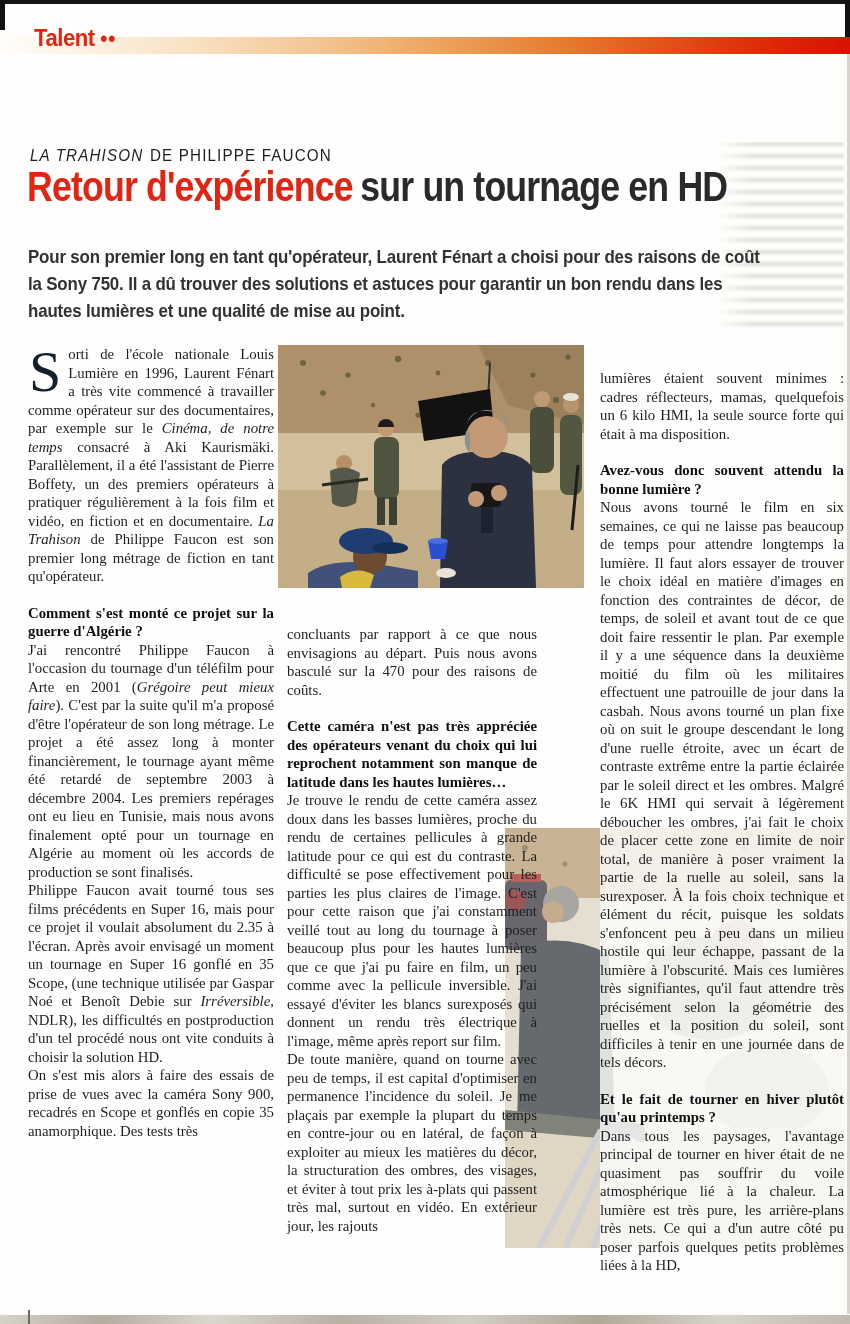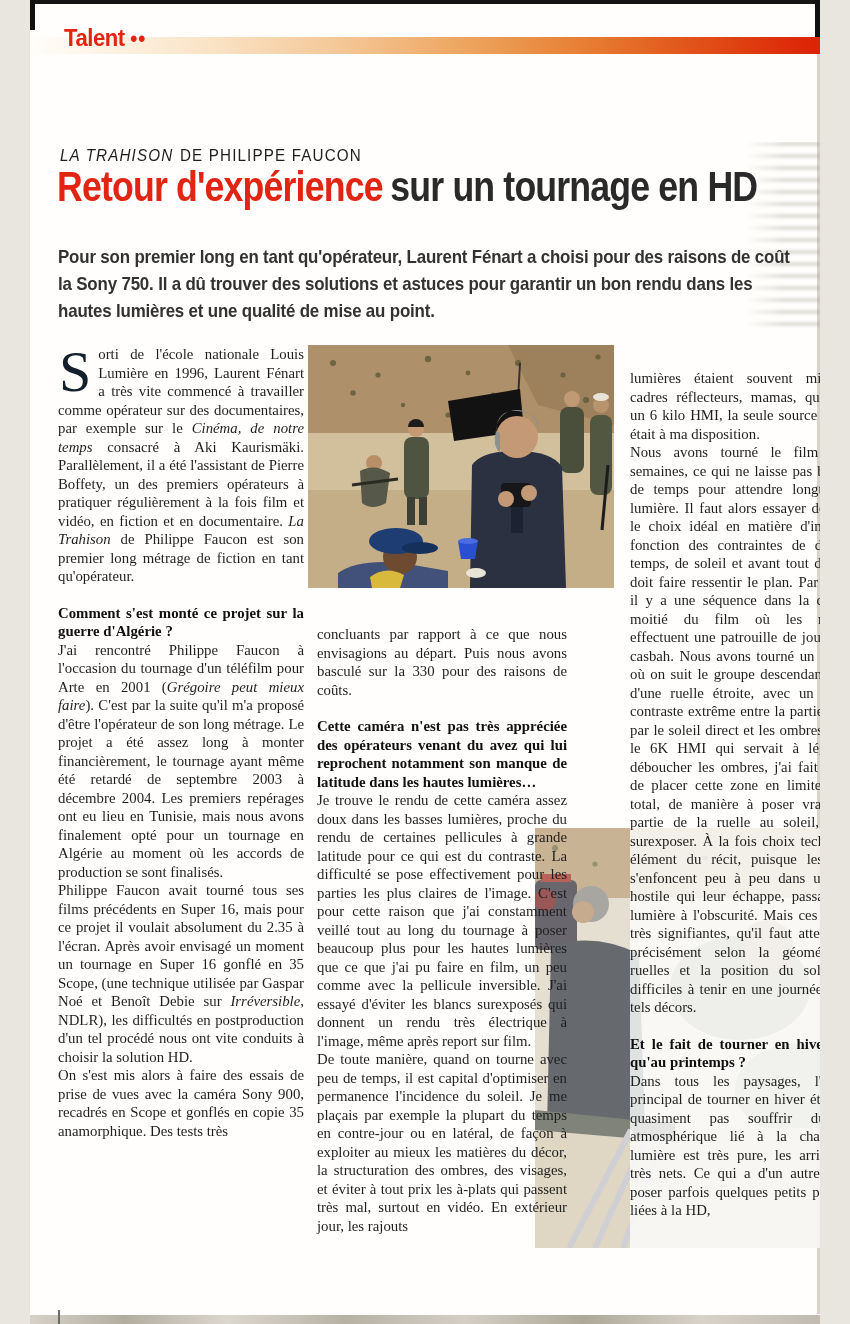--- a/index.html
+++ b/index.html
@@ -1,17 +1,17 @@
 <!DOCTYPE html>
 <html lang="fr"><head>
 <meta charset="utf-8">
 <style>
   html,body{margin:0;padding:0;background:#e9e6e0;}
   .page{
-    position:relative;width:790px;height:1324px;margin:0 auto;
+    position:relative;width:850px;height:1324px;margin:0 auto;
     background:#fffefc;overflow:hidden;
     font-family:"Liberation Serif",serif;
   }
   
   .top-edge{position:absolute;top:0;left:0;right:0;height:4px;background:#141414;}
   .corner-notch{position:absolute;background:#101010;}
   .notch-left{top:0;left:0;width:5px;height:30px;}
   .notch-right{top:0;right:0;width:5px;height:46px;}
   .right-edge{position:absolute;top:40px;right:0;width:3px;bottom:10px;background:#d9d4cb;}
   .bottom-edge{position:absolute;left:0;right:0;bottom:0;height:9px;
@@ -194,28 +194,29 @@
 
   <div class="col col1">
     <p class="body"><span class="dropcap">S</span><span>orti de l'école nationale Louis Lumière en 1996, Laurent Fénart a très vite commencé à travailler comme opérateur sur des documentaires, par exemple sur le <i>Cinéma, de notre temps</i> consacré à Aki Kaurismäki. Parallèlement, il a été l'assistant de Pierre Boffety, un des premiers opérateurs à pratiquer régulièrement à la fois film et vidéo, en fiction et en documentaire. <i>La Trahison</i> de Philippe Faucon est son premier long métrage de fiction en tant qu'opérateur.</span></p>
     <p class="q">Comment s'est monté ce projet sur la guerre d'Algérie ?</p>
     <p class="body">J'ai rencontré Philippe Faucon à l'occasion du tournage d'un téléfilm pour Arte en 2001 (<i>Grégoire peut mieux faire</i>). C'est par la suite qu'il m'a proposé d'être l'opérateur de son long métrage. Le projet a été assez long à monter financièrement, le tournage ayant même été retardé de septembre 2003 à décembre 2004. Les premiers repérages ont eu lieu en Tunisie, mais nous avons finalement opté pour un tournage en Algérie au moment où les accords de production se sont finalisés.</p>
     <p class="body">Philippe Faucon avait tourné tous ses films précédents en Super 16, mais pour ce projet il voulait absolument du 2.35 à l'écran. Après avoir envisagé un moment un tournage en Super 16 gonflé en 35 Scope, (une technique utilisée par Gaspar Noé et Benoît Debie sur <i>Irréversible</i>, NDLR), les difficultés en postproduction d'un tel procédé nous ont vite conduits à choisir la solution HD.</p>
     <p class="body">On s'est mis alors à faire des essais de prise de vues avec la caméra Sony 900, recadrés en Scope et gonflés en copie 35 anamorphique. Des tests très</p>
   </div>
 
   <div class="col col2">
-    <p class="body">concluants par rapport à ce que nous envisagions au départ. Puis nous avons basculé sur la 330 pour des raisons de coûts.</p>
-    <p class="q">Cette caméra n'est pas très appréciée des opérateurs venant du avez qui lui reprochent notamment son manque de latitude dans les hautes lumières…</p>
+    <p class="body">concluants par rapport à ce que nous envisagions au départ. Puis nous avons basculé sur la 470 pour des raisons de coûts.</p>
+    <p class="q">Cette caméra n'est pas très appréciée des opérateurs venant du choix qui lui reprochent notamment son manque de latitude dans les hautes lumières…</p>
     <p class="body">Je trouve le rendu de cette caméra assez doux dans les basses lumières, proche du rendu de certaines pellicules à grande latitude pour ce qui est du contraste. La difficulté se pose effectivement pour les parties les plus claires de l'image. C'est pour cette raison que j'ai constamment veillé tout au long du tournage à poser beaucoup plus pour les hautes lumières que ce que j'ai pu faire en film, un peu comme avec la pellicule inversible. J'ai essayé d'éviter les blancs surexposés qui donnent un rendu très électrique à l'image, même après report sur film.</p>
     <p class="body">De toute manière, quand on tourne avec peu de temps, il est capital d'optimiser en permanence l'incidence du soleil. Je me plaçais par exemple la plupart du temps en contre-jour ou en latéral, de façon à exploiter au mieux les matières du décor, la structuration des ombres, des visages, et éviter à tout prix les à-plats qui passent très mal, surtout en vidéo. En extérieur jour, les rajouts</p>
   </div>
 
   <div class="col col3">
     <p class="body">lumières étaient souvent minimes : cadres réflecteurs, mamas, quelquefois un 6 kilo HMI, la seule source forte qui était à ma disposition.</p>
+    <p class="q">Avez-vous donc souvent attendu la bonne lumière ?</p>
     <p class="body">Nous avons tourné le film en six semaines, ce qui ne laisse pas beaucoup de temps pour attendre longtemps la lumière. Il faut alors essayer de trouver le choix idéal en matière d'images en fonction des contraintes de décor, de temps, de soleil et avant tout de ce que doit faire ressentir le plan. Par exemple il y a une séquence dans la deuxième moitié du film où les militaires effectuent une patrouille de jour dans la casbah. Nous avons tourné un plan fixe où on suit le groupe descendant le long d'une ruelle étroite, avec un écart de contraste extrême entre la partie éclairée par le soleil direct et les ombres. Malgré le 6K HMI qui servait à légèrement déboucher les ombres, j'ai fait le choix de placer cette zone en limite de noir total, de manière à poser vraiment la partie de la ruelle au soleil, sans la surexposer. À la fois choix technique et élément du récit, puisque les soldats s'enfoncent peu à peu dans un milieu hostile qui leur échappe, passant de la lumière à l'obscurité. Mais ces lumières très signifiantes, qu'il faut attendre très précisément selon la géométrie des ruelles et la position du soleil, sont difficiles à tenir en une journée dans de tels décors.</p>
     <p class="q">Et le fait de tourner en hiver plutôt qu'au printemps ?</p>
     <p class="body">Dans tous les paysages, l'avantage principal de tourner en hiver était de ne quasiment pas souffrir du voile atmosphérique lié à la chaleur. La lumière est très pure, les arrière-plans très nets. Ce qui a d'un autre côté pu poser parfois quelques petits problèmes liées à la HD,</p>
   </div>
 
   <div class="footer">
     <span class="f-rule"></span>
     <span class="f-page">38</span>
     <span class="f-sep">•</span>
     <span class="f-mag">le technicien du</span>

